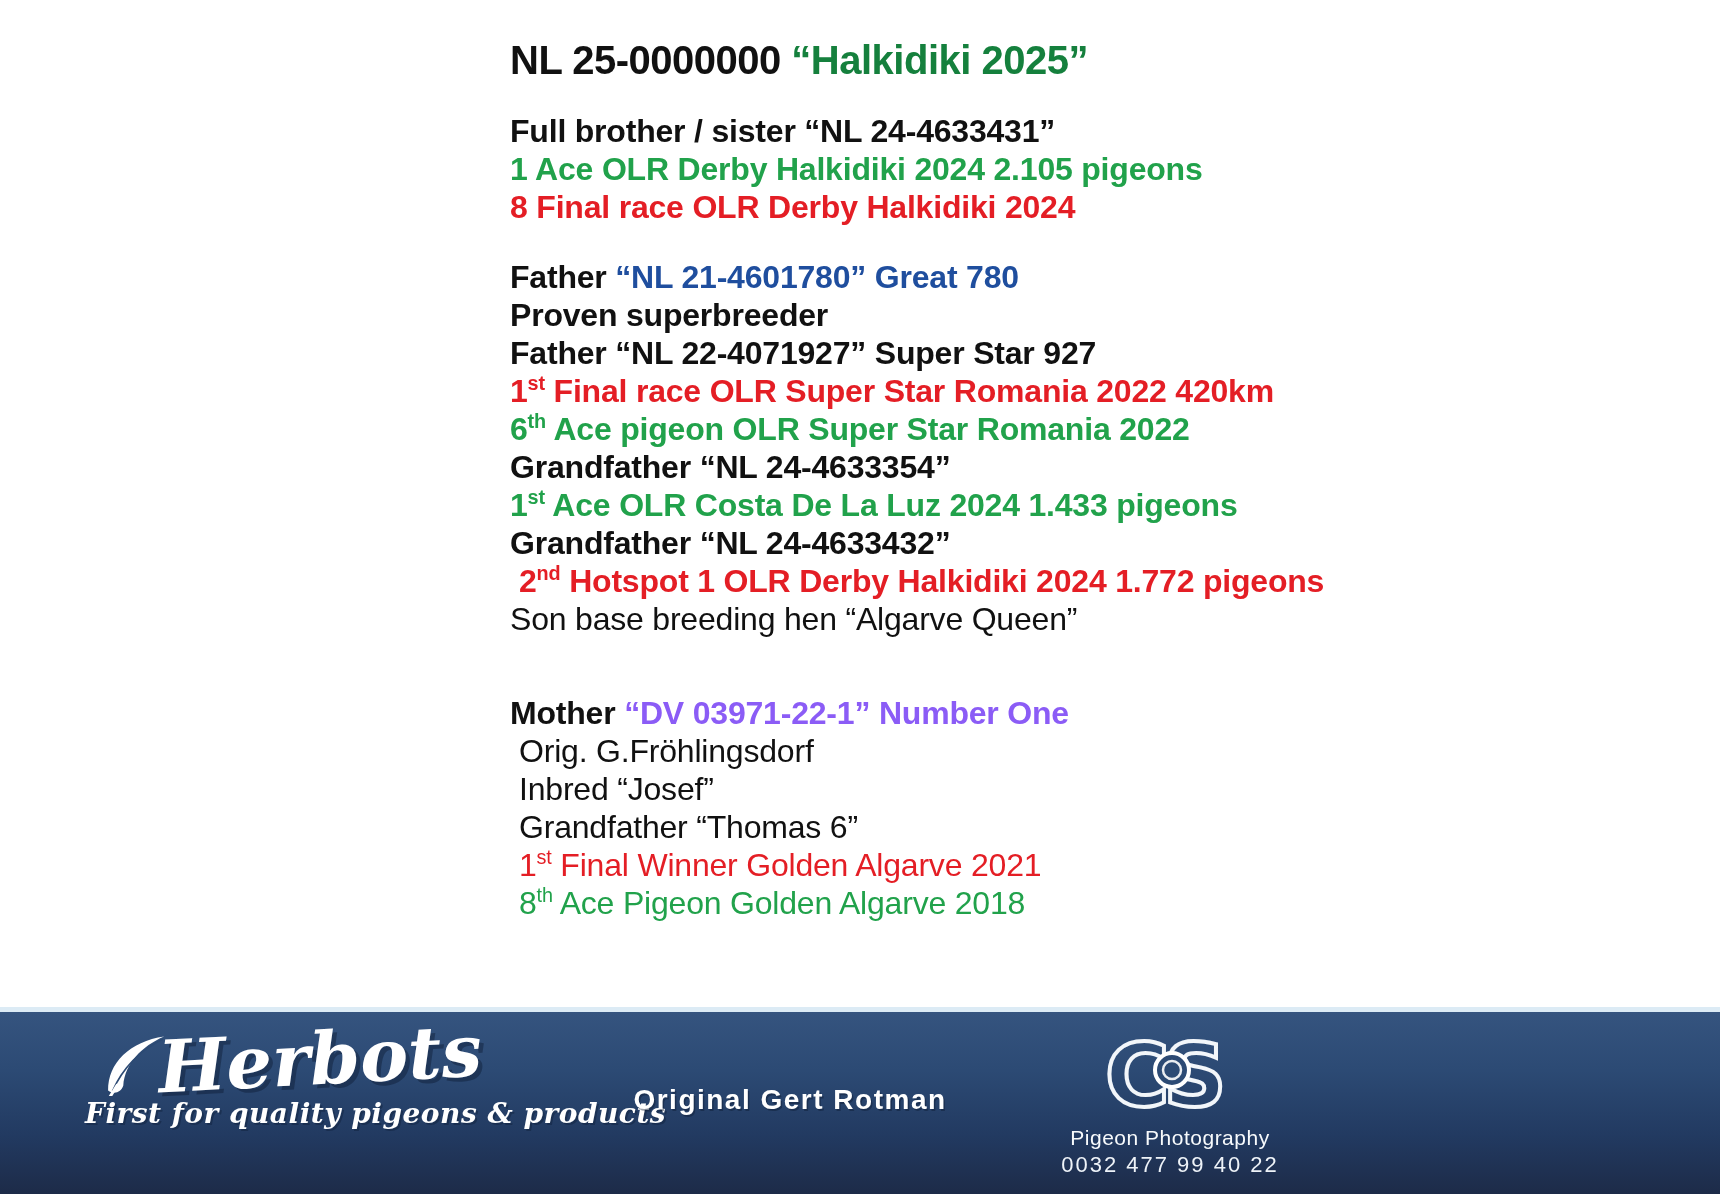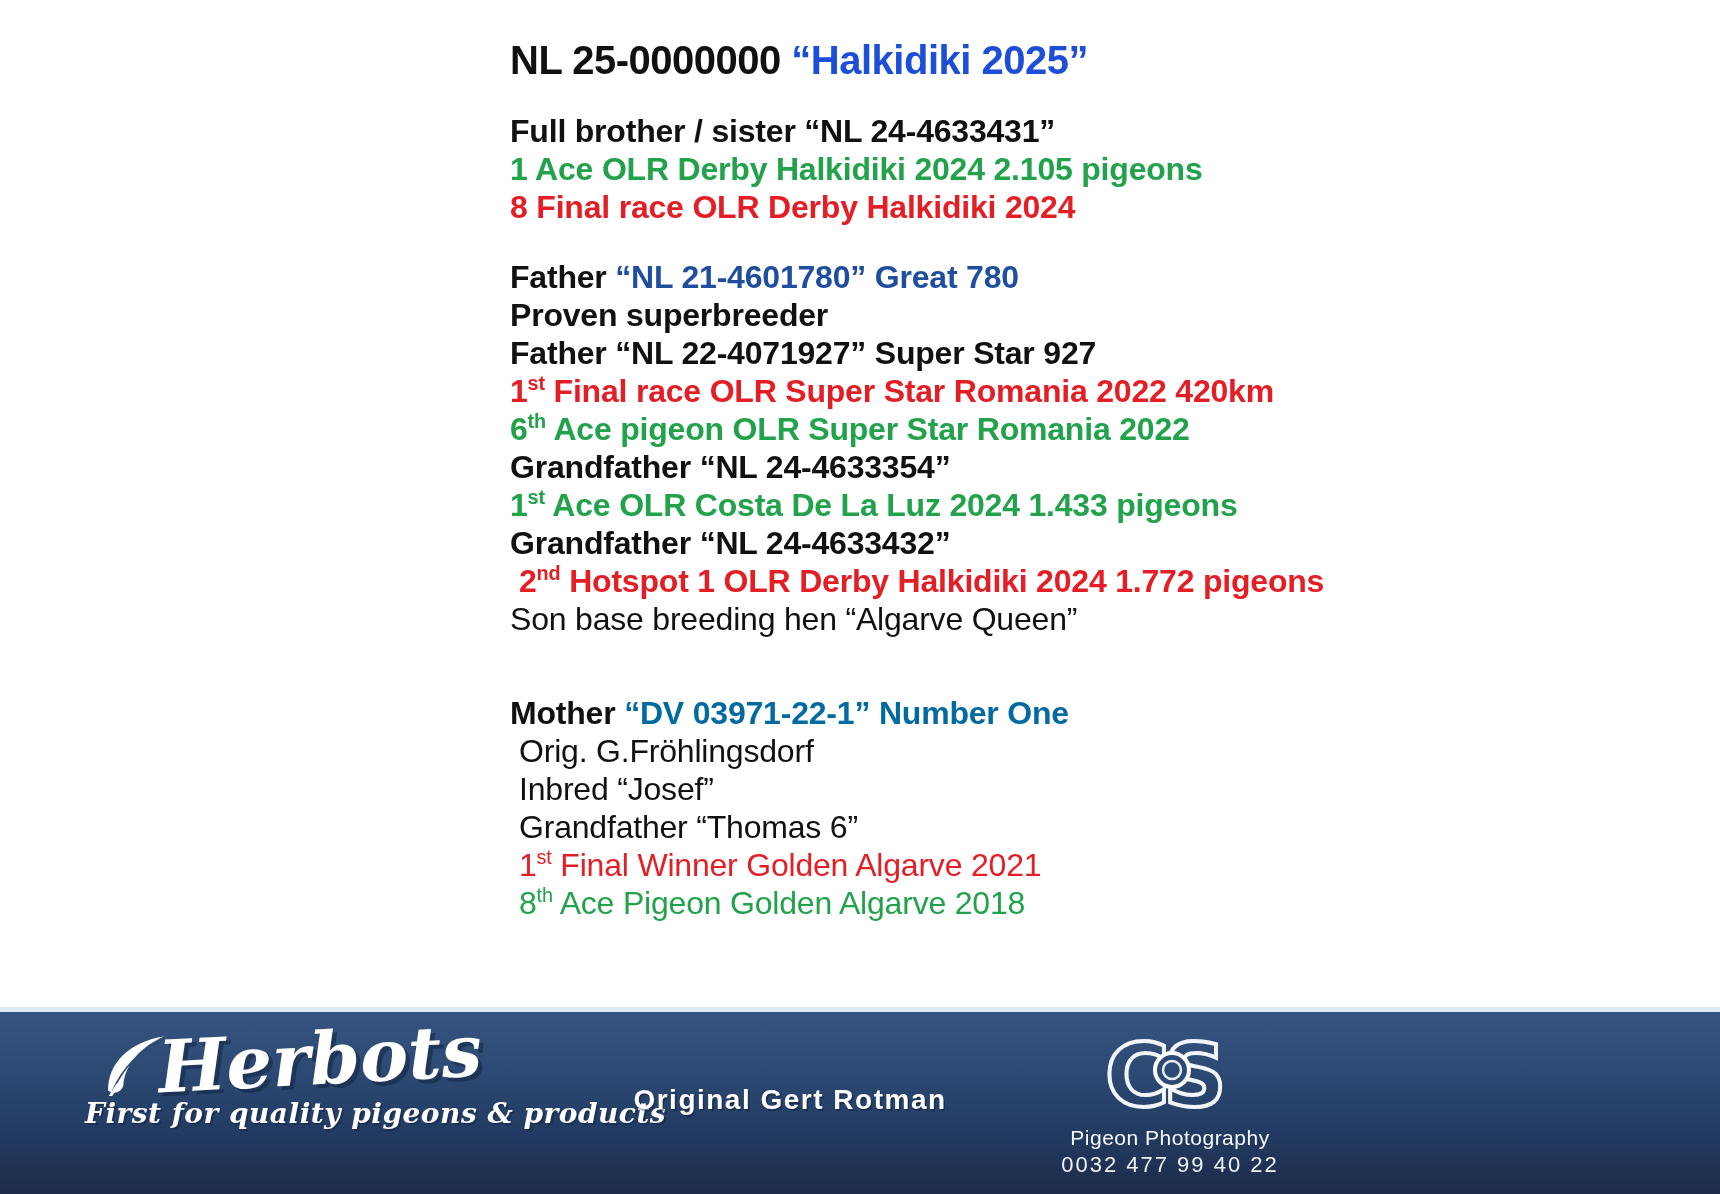--- a/index.html
+++ b/index.html
@@ -24,22 +24,22 @@
     margin:0; font-size:32px; line-height:38px; font-weight:bold;
     white-space:nowrap; letter-spacing:-0.2px;
   }
   .line.indent { padding-left:9px; }
   .line .rg, .line.regular span, .line.regular sup { font-weight:400; }
   .line sup { font-size:0.62em; line-height:0; }
   .c-black     { color:#111111; }
   .c-green     { color:#21a24b; }
   .c-red       { color:#e41e25; }
   .c-navy      { color:#1f4e9e; }
-  .c-blue      { color:#0369a1; }
-  .c-titleblue { color:#1d4ed8; }
+  .c-blue      { color:#8b5cf6; }
+  .c-titleblue { color:#15803d; }
 
   
   .footer {
     position:absolute; left:0; right:0; bottom:0; height:182px;
     background:linear-gradient(180deg,#35547f 0%, #2c4a74 32%, #223a61 68%, #1d2b48 100%);
     color:#f4f7fa;
   }
   .footer::before {
     content:""; position:absolute; top:-5px; left:0; right:0; height:5px;
     background:#dcebf5;

